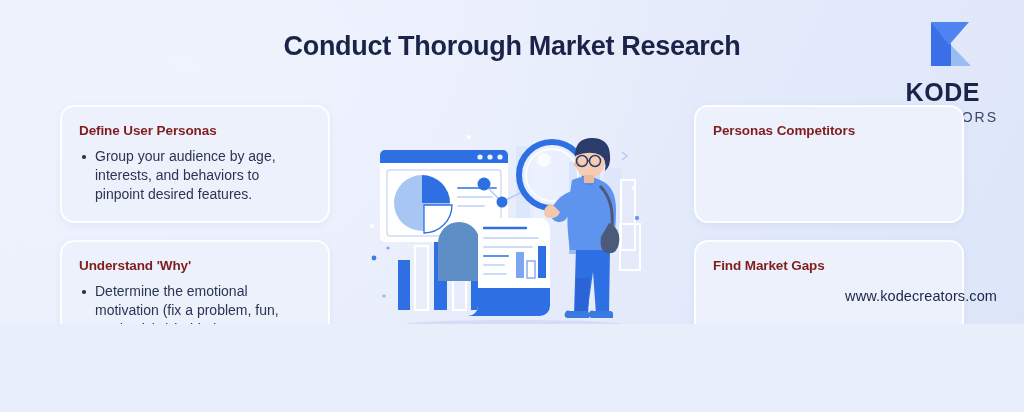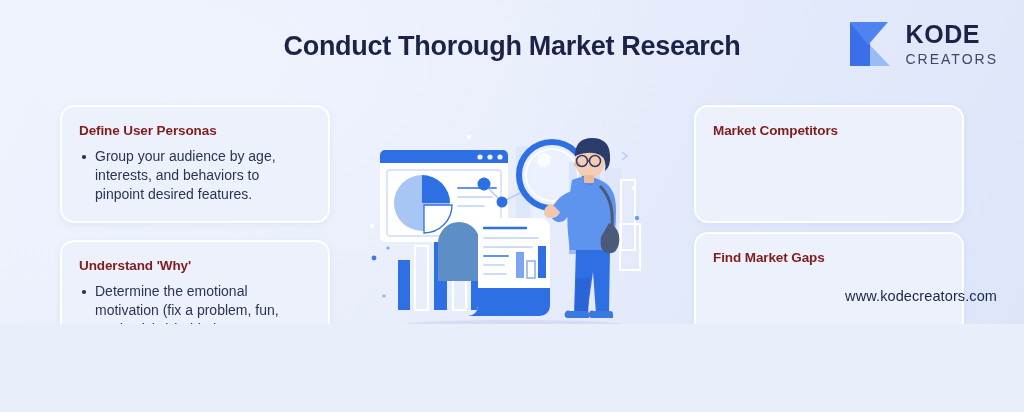--- a/index.html
+++ b/index.html
@@ -39,20 +39,21 @@
     color: #1b2448;
   }
 
   #logo {
     position: absolute;
     right: 26px;
     top: 20px;
     display: flex;
     align-items: center;
     gap: 12px;
+    flex-direction: column;
   }
   #logo-mark { width: 46px; height: 48px; display:block; }
   #logo-words { display: flex; flex-direction: column; line-height: 1; }
   #logo-kode {
     font-size: 25px;
     font-weight: bold;
     color: #1b2448;
     letter-spacing: 0.6px;
   }
   #logo-creators {
@@ -95,21 +96,21 @@
     top: 8px;
     width: 3.5px;
     height: 3.5px;
     border-radius: 50%;
     background: #2b3553;
   }
 
   #card-0 { left: 60px;  top: 105px; }
   #card-1 { left: 60px;  top: 240px; }
   #card-2 { left: 694px; top: 105px; }
-  #card-3 { left: 694px; top: 232px; }
+  #card-3 { left: 694px; top: 240px; }
 
   
   #footer-url {
     position: absolute;
     right: 27px;
     bottom: 20px;
     font-size: 14.5px;
     font-weight: normal;
     color: #1b2448;
     letter-spacing: 0.1px;
@@ -151,21 +152,21 @@
   </div>
 
   <div class="card" id="card-1">
     <div class="card-title">Understand 'Why'</div>
     <ul class="card-list">
       <li>Determine the emotional motivation (fix a problem, fun, productivity) behind app use.</li>
     </ul>
   </div>
 
   <div class="card" id="card-2">
-    <div class="card-title">Market Competitors</div>
+    <div class="card-title">Personas Competitors</div>
   </div>
 
   <div class="card" id="card-3">
     <div class="card-title">Find Market Gaps</div>
   </div>
 
   <div id="footer-url">www.kodecreators.com</div>
 
   <svg id="illustration" viewBox="0 0 290 220">
 

